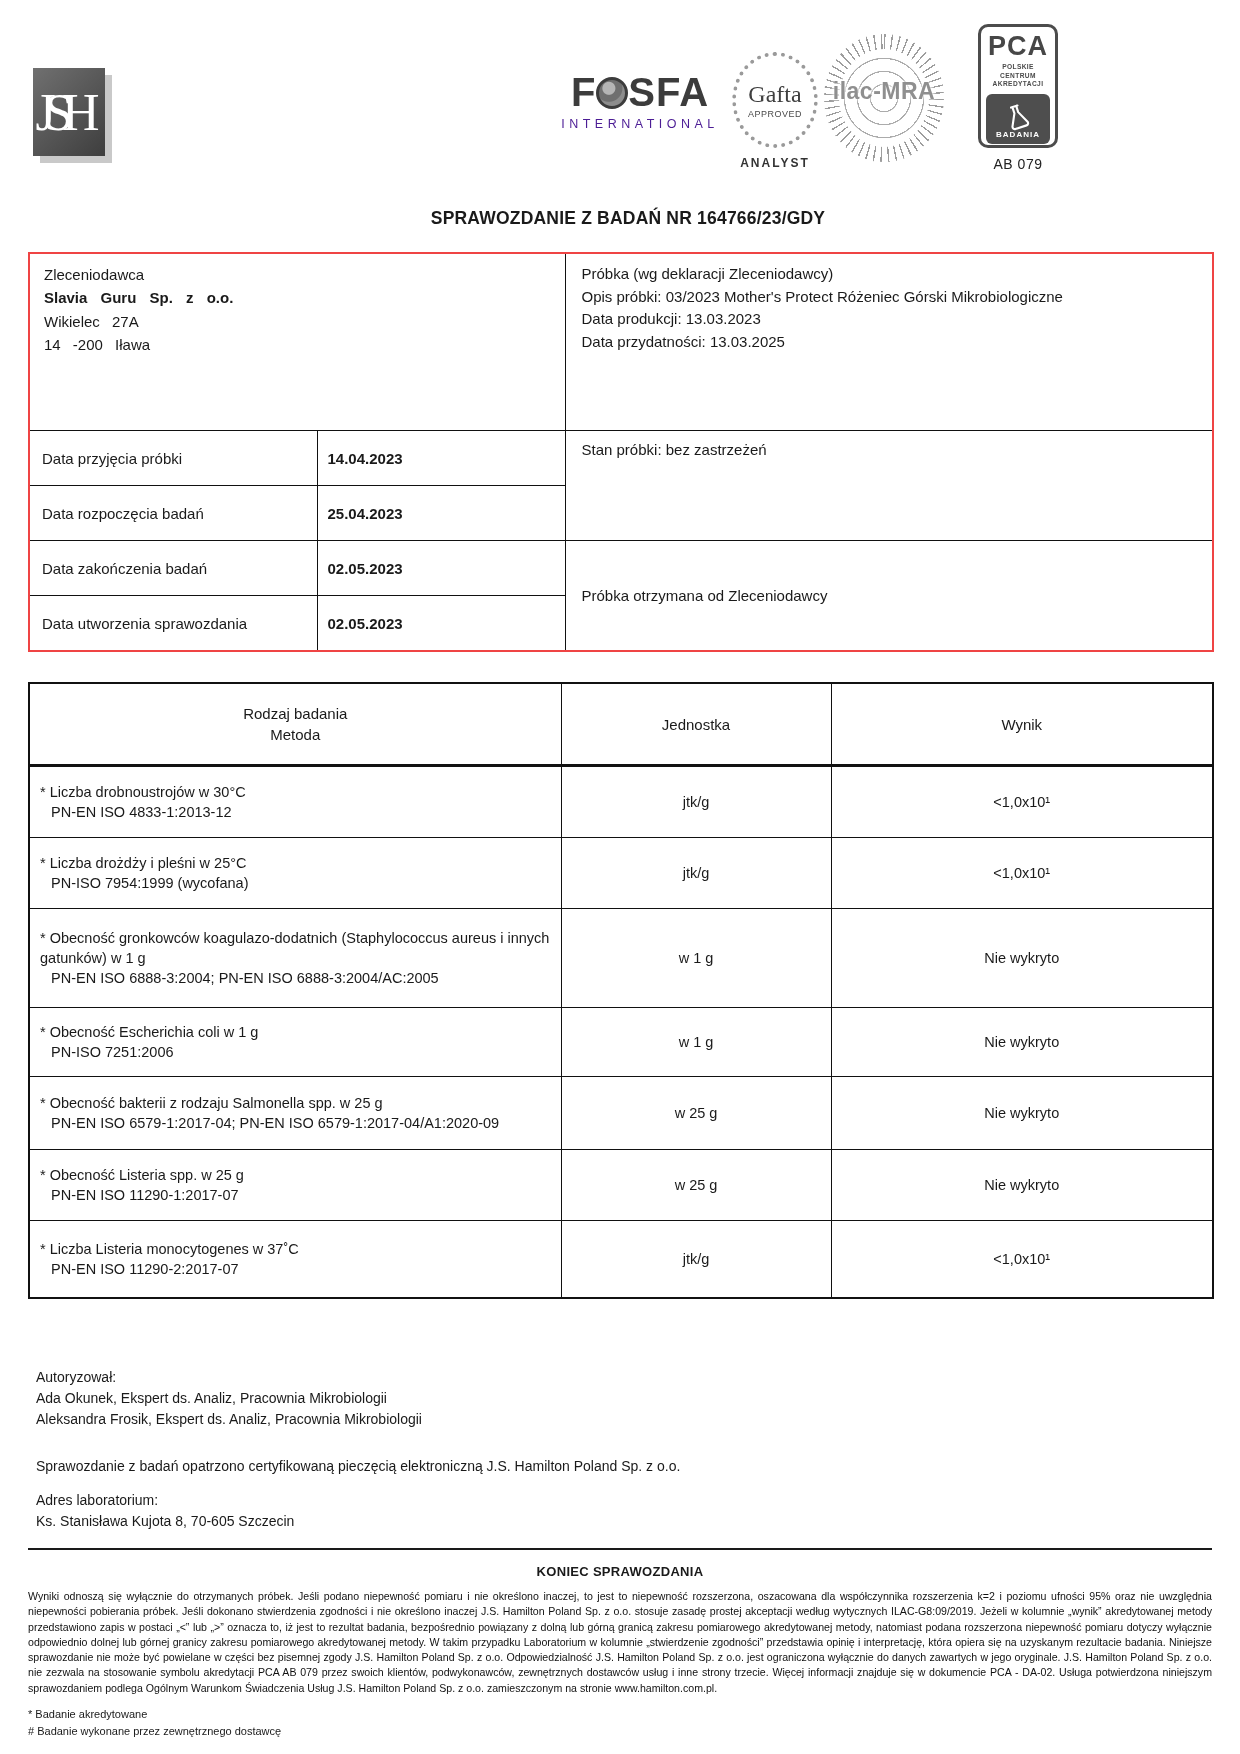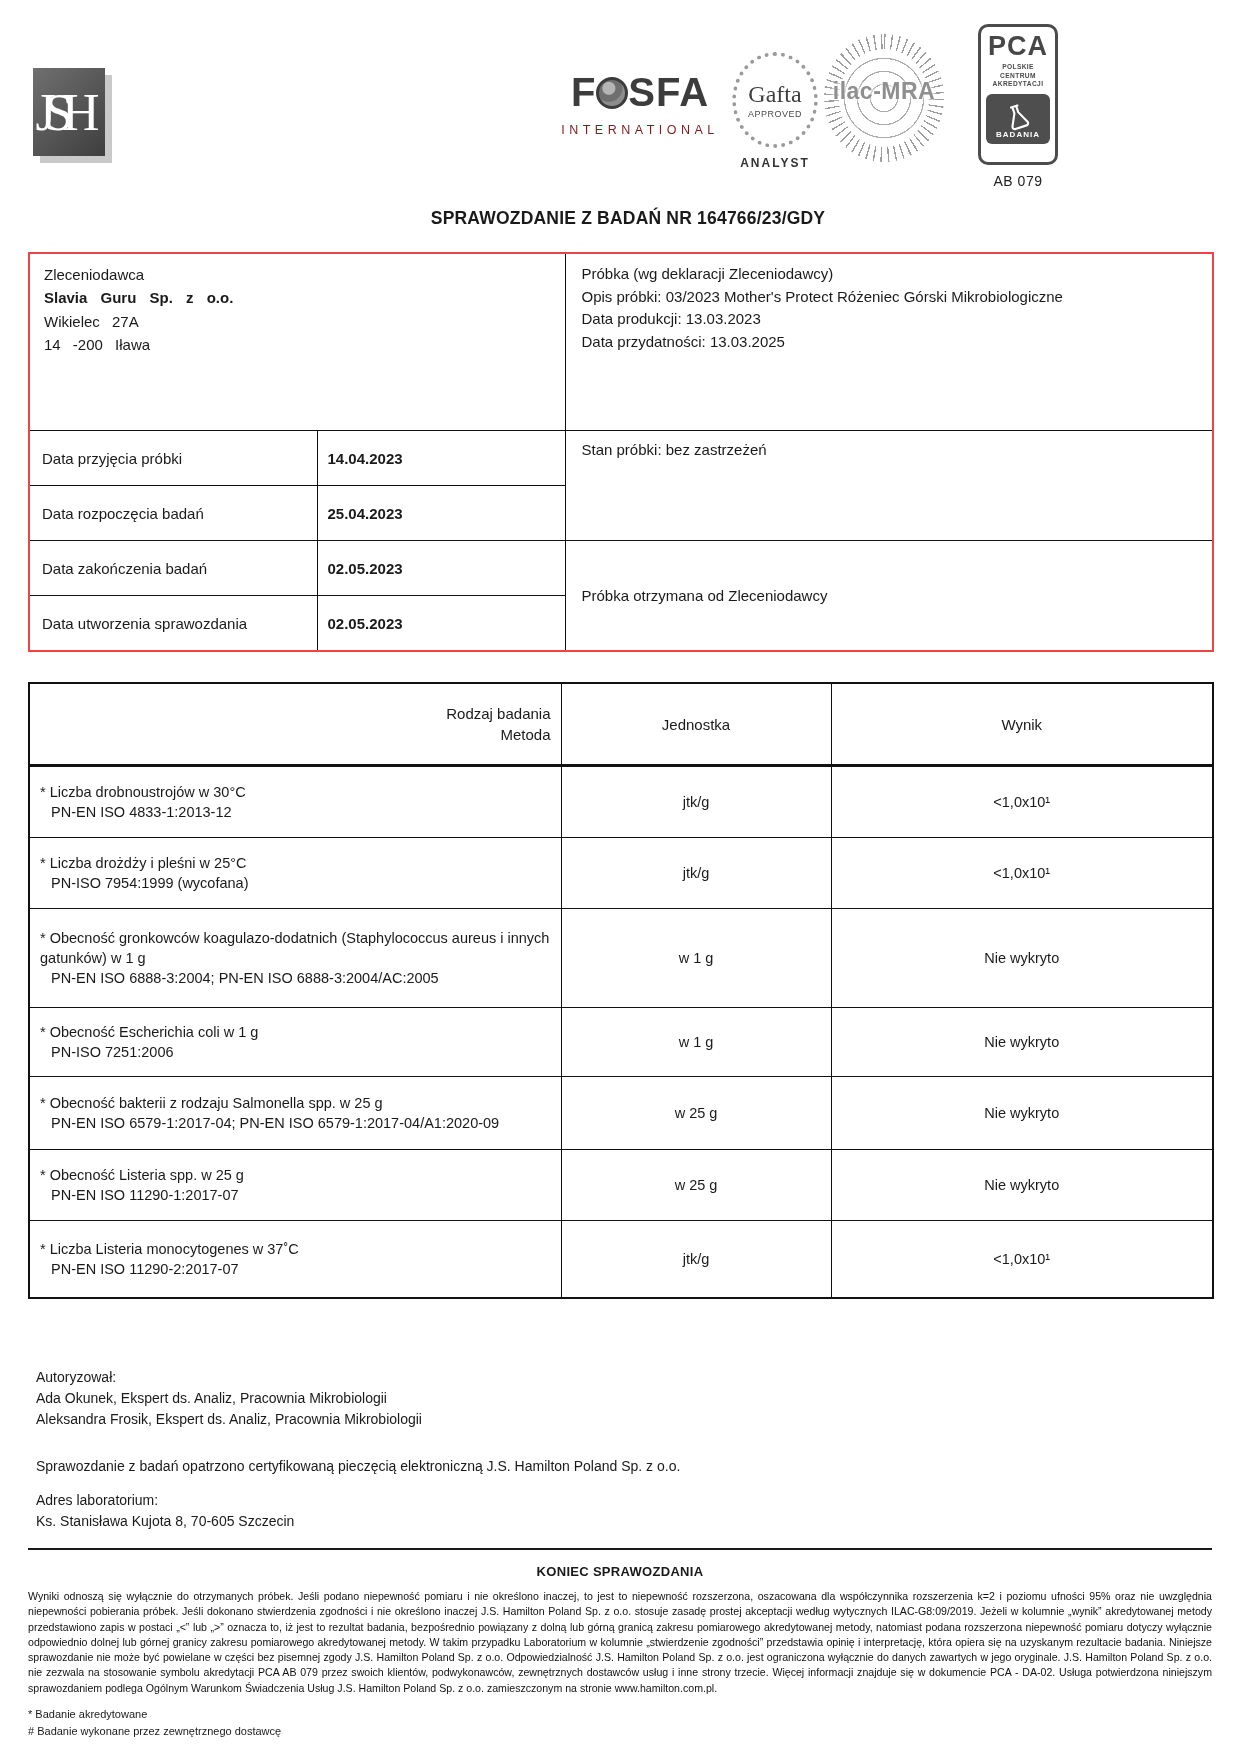--- a/index.html
+++ b/index.html
@@ -24,21 +24,21 @@
     position:absolute;left:134px;top:74px;font-family:"Liberation Serif",serif;
     font-size:58px;color:#3d3d47;letter-spacing:2px;
   }
   .fosfa{position:absolute;left:560px;top:72px;width:160px;text-align:center;}
   .fosfa .name{font-size:40px;font-weight:700;color:#3c3c3c;letter-spacing:1px;line-height:1;}
   .globe{
     display:inline-block;width:32px;height:32px;border-radius:50%;vertical-align:-3px;
     background:radial-gradient(circle at 38% 32%,#b5b5b5 0 6px,#6f6f6f 7px 13px,#8d8d8d 14px);
     border:3px solid #3c3c3c;box-sizing:border-box;
   }
-  .fosfa .sub{font-size:12.5px;color:#7f1d1d;letter-spacing:4.5px;margin-top:11px;}
+  .fosfa .sub{font-size:12.5px;color:#4c1d95;letter-spacing:4.5px;margin-top:5px;}
   .gafta{position:absolute;left:727px;top:52px;width:96px;text-align:center;}
   .wreath{
     width:86px;height:96px;margin:0 auto;border-radius:50%;
     border:4px dotted #9a9a9a;box-sizing:border-box;
     display:flex;flex-direction:column;align-items:center;justify-content:center;
   }
   .wreath .g-name{font-family:"Liberation Serif",serif;font-size:24px;color:#3f3f3f;line-height:1;}
   .wreath .g-app{font-size:9px;color:#4a4a4a;letter-spacing:0.5px;margin-top:3px;}
   .gafta .g-analyst{font-size:12px;font-weight:700;color:#333;letter-spacing:2px;margin-top:8px;}
   .ilac{position:absolute;left:824px;top:34px;width:120px;height:128px;}
@@ -53,21 +53,21 @@
     content:"";position:absolute;inset:15px;border-radius:50%;
     background:repeating-radial-gradient(circle at 50% 50%,#ababab 0 1px,transparent 1.5px 13px);
   }
   .ilac-text{
     position:absolute;left:0;right:0;top:44px;text-align:center;z-index:2;
     font-size:23px;font-weight:700;color:#8f8f8f;letter-spacing:0.5px;
     text-shadow:0 0 4px #fff,0 0 4px #fff;
   }
   .pca{position:absolute;left:978px;top:24px;width:80px;}
   .pca-badge{
-    border:3px solid #4c4c4c;border-radius:10px;padding:6px 5px 18px 5px;background:#fff;
+    border:3px solid #4c4c4c;border-radius:10px;padding:6px 5px 1px 5px;background:#fff;
     text-align:center;box-sizing:border-box;
   }
   .pca-name{font-size:27px;font-weight:700;color:#474747;letter-spacing:1px;line-height:1;}
   .pca-sub{font-size:6.6px;font-weight:700;color:#4a4a4a;letter-spacing:0.4px;margin-top:3px;line-height:1.3;}
   .pca-dark{
     margin-top:5px;background:#4e4e4e;border-radius:6px;height:50px;position:relative;
     display:flex;flex-direction:column;align-items:center;justify-content:flex-end;padding-bottom:5px;box-sizing:border-box;
   }
   .pca-dark svg{position:absolute;top:7px;left:50%;transform:translateX(-50%) rotate(-18deg);}
   .pca-badania{font-size:8px;font-weight:700;color:#ffffff;letter-spacing:1px;}
@@ -88,21 +88,21 @@
   .date-value{font-weight:700;font-size:16px;padding:4px 10px;}
   .state-cell{vertical-align:top !important;padding:10px 16px;}
   .received-cell{padding:4px 16px;}
 
   
   .results-table{width:1184px;margin-top:30px;border:2px solid #111;}
   .results-table th{
     border:1.5px solid #111;border-bottom:3px solid #111;font-weight:400;
     font-size:15px;height:62px;
   }
-  .results-table th.t-head{text-align:right;padding:9px 10px;vertical-align:middle;line-height:1.4;}
+  .results-table th.t-head{text-align:center;padding:9px 10px;vertical-align:middle;line-height:1.4;}
   .results-table td{border:1.5px solid #111;font-size:14.5px;vertical-align:middle;}
   .test-cell{padding:7px 10px;line-height:1.38;}
   .method-line{padding-left:11px;}
   .c-center{text-align:center;}
   .r-row-0 td,.r-row-1 td{height:56px;}
   .r-row-2 td{height:84px;}
   .r-row-3 td{height:54px;}
   .r-row-4 td{height:58px;}
   .r-row-5 td{height:56px;}
   .r-row-6 td{height:62px;}

